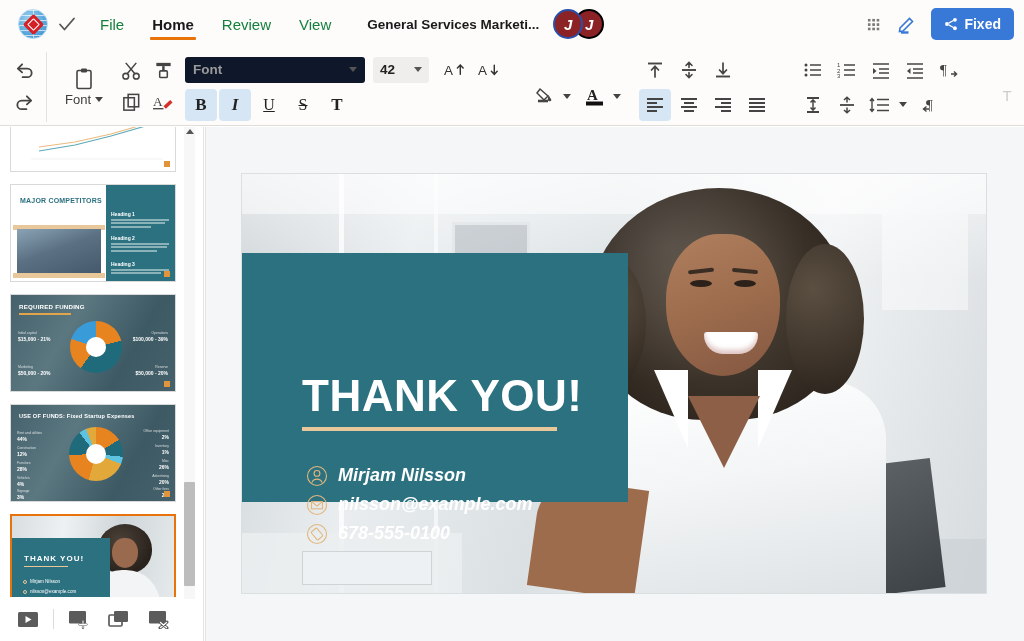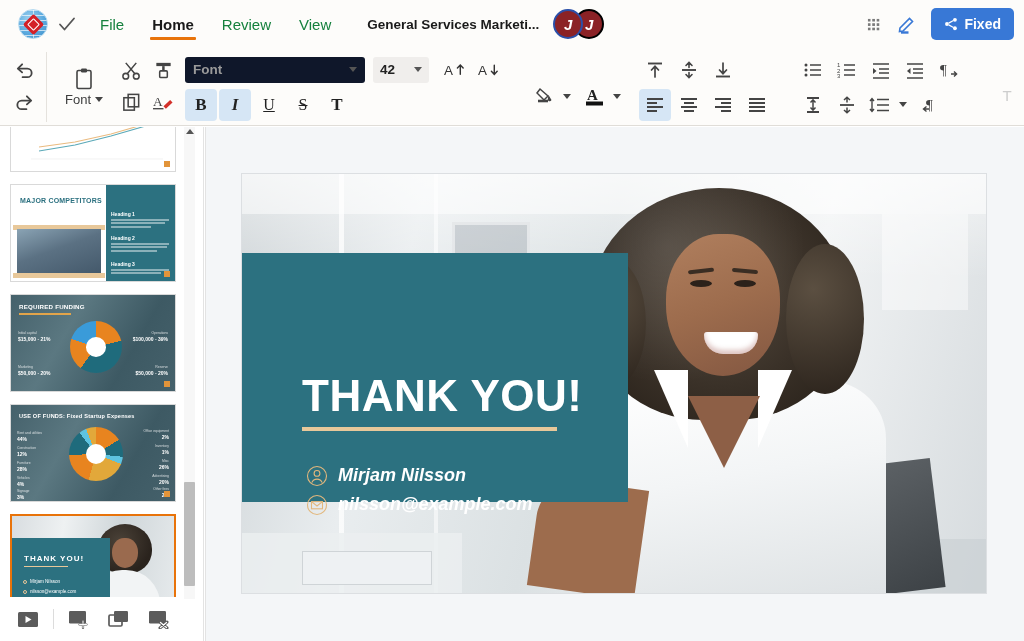--- a/index.html
+++ b/index.html
@@ -865,19 +865,28 @@
             <span class="cicon">
               <svg width="22" height="22" viewBox="0 0 22 22">
                 <circle cx="11" cy="11" r="9.5" fill="none" stroke="#e2b77c" stroke-width="1.1"></circle>
                 <rect x="5.5" y="7.6" width="11" height="7.2" fill="none" stroke="#e2b77c" stroke-width="1.1"></rect>
                 <path d="M5.5 7.6 L11 12 L16.5 7.6" fill="none" stroke="#e2b77c" stroke-width="1.1"></path>
               </svg>
             </span>
             <span class="ctext">nilsson@example.com</span>
           </div>
 
+          <div class="crow">
+            <span class="cicon">
+              <svg width="22" height="22" viewBox="0 0 22 22">
+                <circle cx="11" cy="11" r="9.5" fill="none" stroke="#e2b77c" stroke-width="1.1"></circle>
+                <rect x="7.4" y="5.8" width="7.2" height="10.4" rx="1.2" fill="none" stroke="#e2b77c" stroke-width="1.1" transform="rotate(-40 11 11)"></rect>
+              </svg>
+            </span>
+            <span class="ctext">678-555-0100</span>
+          </div>
 
         </div>
       </div>
     </div>
   </div>
 
 </div>
 
 </body></html>

